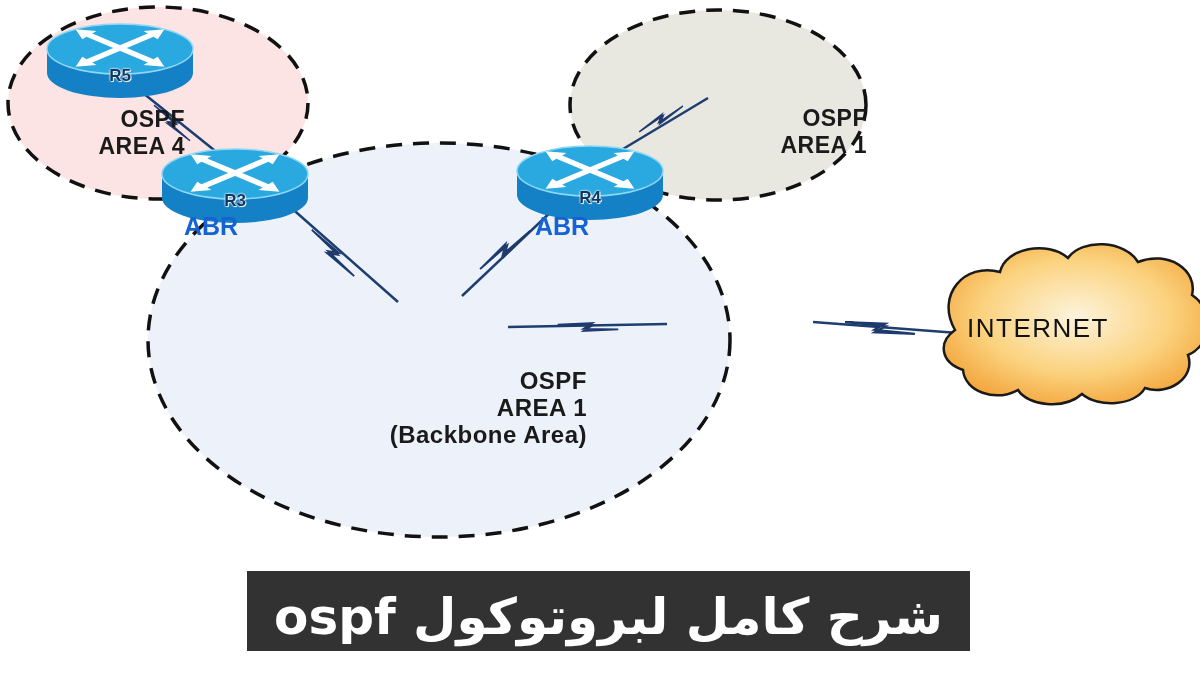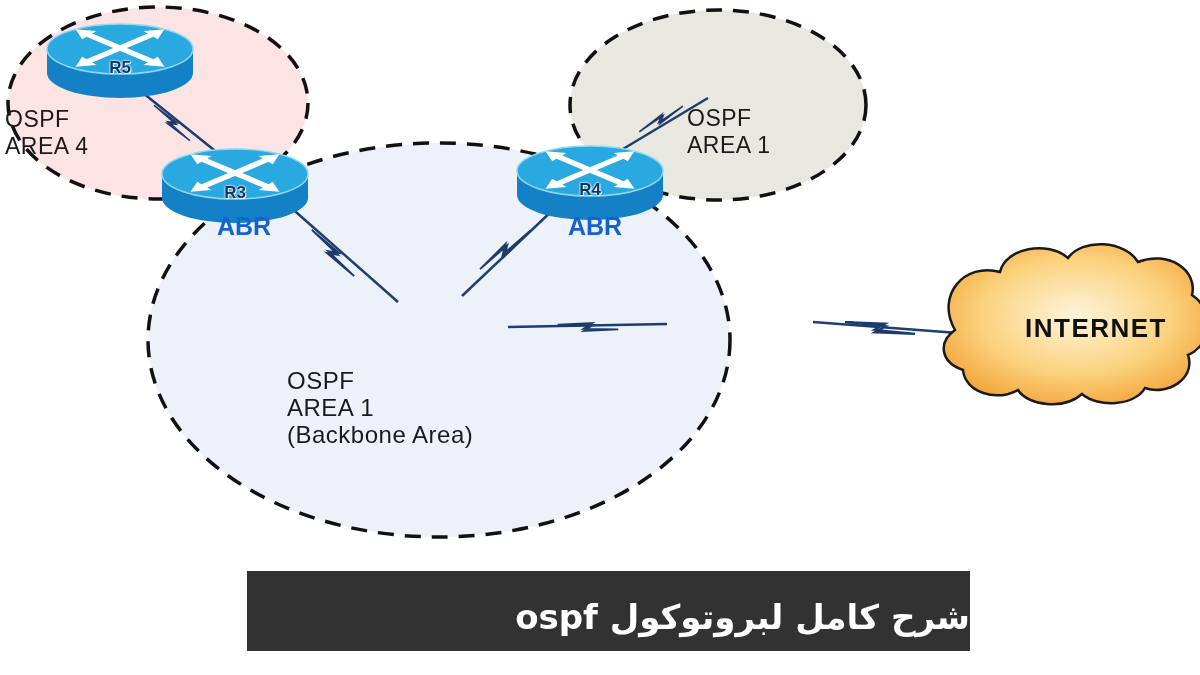--- a/index.html
+++ b/index.html
@@ -4,42 +4,42 @@
 <style>
   html,body{margin:0;padding:0;background:#ffffff;}
   .stage{
     position:relative;width:1200px;height:675px;overflow:hidden;
     background:#ffffff;font-family:"Liberation Sans",sans-serif;
   }
   .underlay{position:absolute;left:0;top:0;}
   .router{position:absolute;width:150px;height:80px;}
   .router svg{position:absolute;left:0;top:0;}
   .rlabel{
-    position:absolute;left:0;right:0;top:36px;text-align:center;
+    position:absolute;left:0;right:0;top:44px;text-align:center;
     font-weight:bold;font-size:17px;color:#11365f;
     text-shadow:0 0 2px #fff,0 0 2px #fff,1px 1px 0 rgba(255,255,255,.8);
   }
   .area-label{
-    position:absolute;text-align:left;color:#1a1a1a;font-weight:normal;
+    position:absolute;text-align:right;color:#1a1a1a;font-weight:bold;
     font-size:23px;line-height:27px;letter-spacing:.5px;
   }
   .area-label.big{font-size:24px;}
   .role{
-    position:absolute;text-align:center;font-weight:bold;font-size:25px;
+    position:absolute;font-weight:bold;font-size:25px;
     color:var(--role-blue,#1563d2);width:120px;
   }
   .inet-label{
-    position:absolute;left:967px;top:313px;width:200px;text-align:right;
-    font-weight:bold;font-size:26px;letter-spacing:1.5px;color:#111;
+    position:absolute;left:967px;top:313px;width:200px;text-align:left;
+    font-weight:normal;font-size:26px;letter-spacing:1.5px;color:#111;
   }
   .banner{
     position:absolute;left:247px;top:571px;width:723px;height:80px;
     background:var(--banner-bg,#323232);color:var(--banner-fg,#ffffff);
-    direction:rtl;text-align:right;line-height:93px;
-    font-family:"DejaVu Sans",sans-serif;font-weight:bold;font-size:34px;
+    direction:rtl;text-align:center;line-height:93px;
+    font-family:"DejaVu Sans",sans-serif;font-weight:bold;font-size:50px;
     white-space:nowrap;
   }
 </style>
 </head>
 <body>
 
 <div class="stage">
 
   <svg class="underlay" width="1200" height="675" viewBox="0 0 1200 675">
     <defs>

